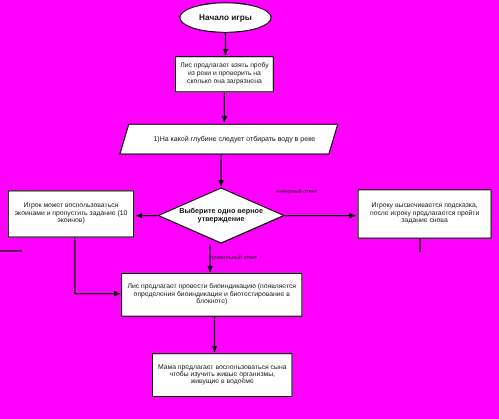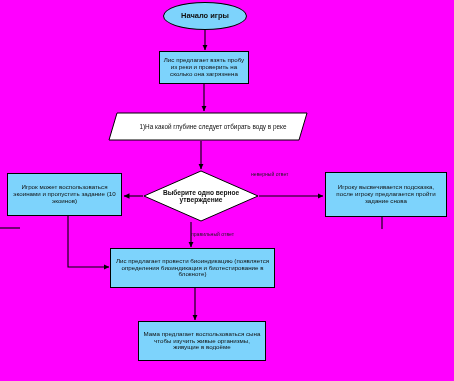--- a/index.html
+++ b/index.html
@@ -6,21 +6,21 @@
   body{
     width:454px;height:381px;
     background:#FF00FF;
     font-family:"Liberation Sans", sans-serif;
     overflow:hidden;
     position:relative;
   }
   #canvas{position:absolute;left:0;top:0;width:454px;height:381px;}
   .node{
     position:absolute;
-    background:#7dd3fc;
+    background:#ffffff;
     border:1px solid #000000;
     box-sizing:border-box;
     color:#111111;
     display:flex;
     align-items:center;
     justify-content:center;
     text-align:center;
     line-height:1.12;
     padding:2px 3px;
   }

